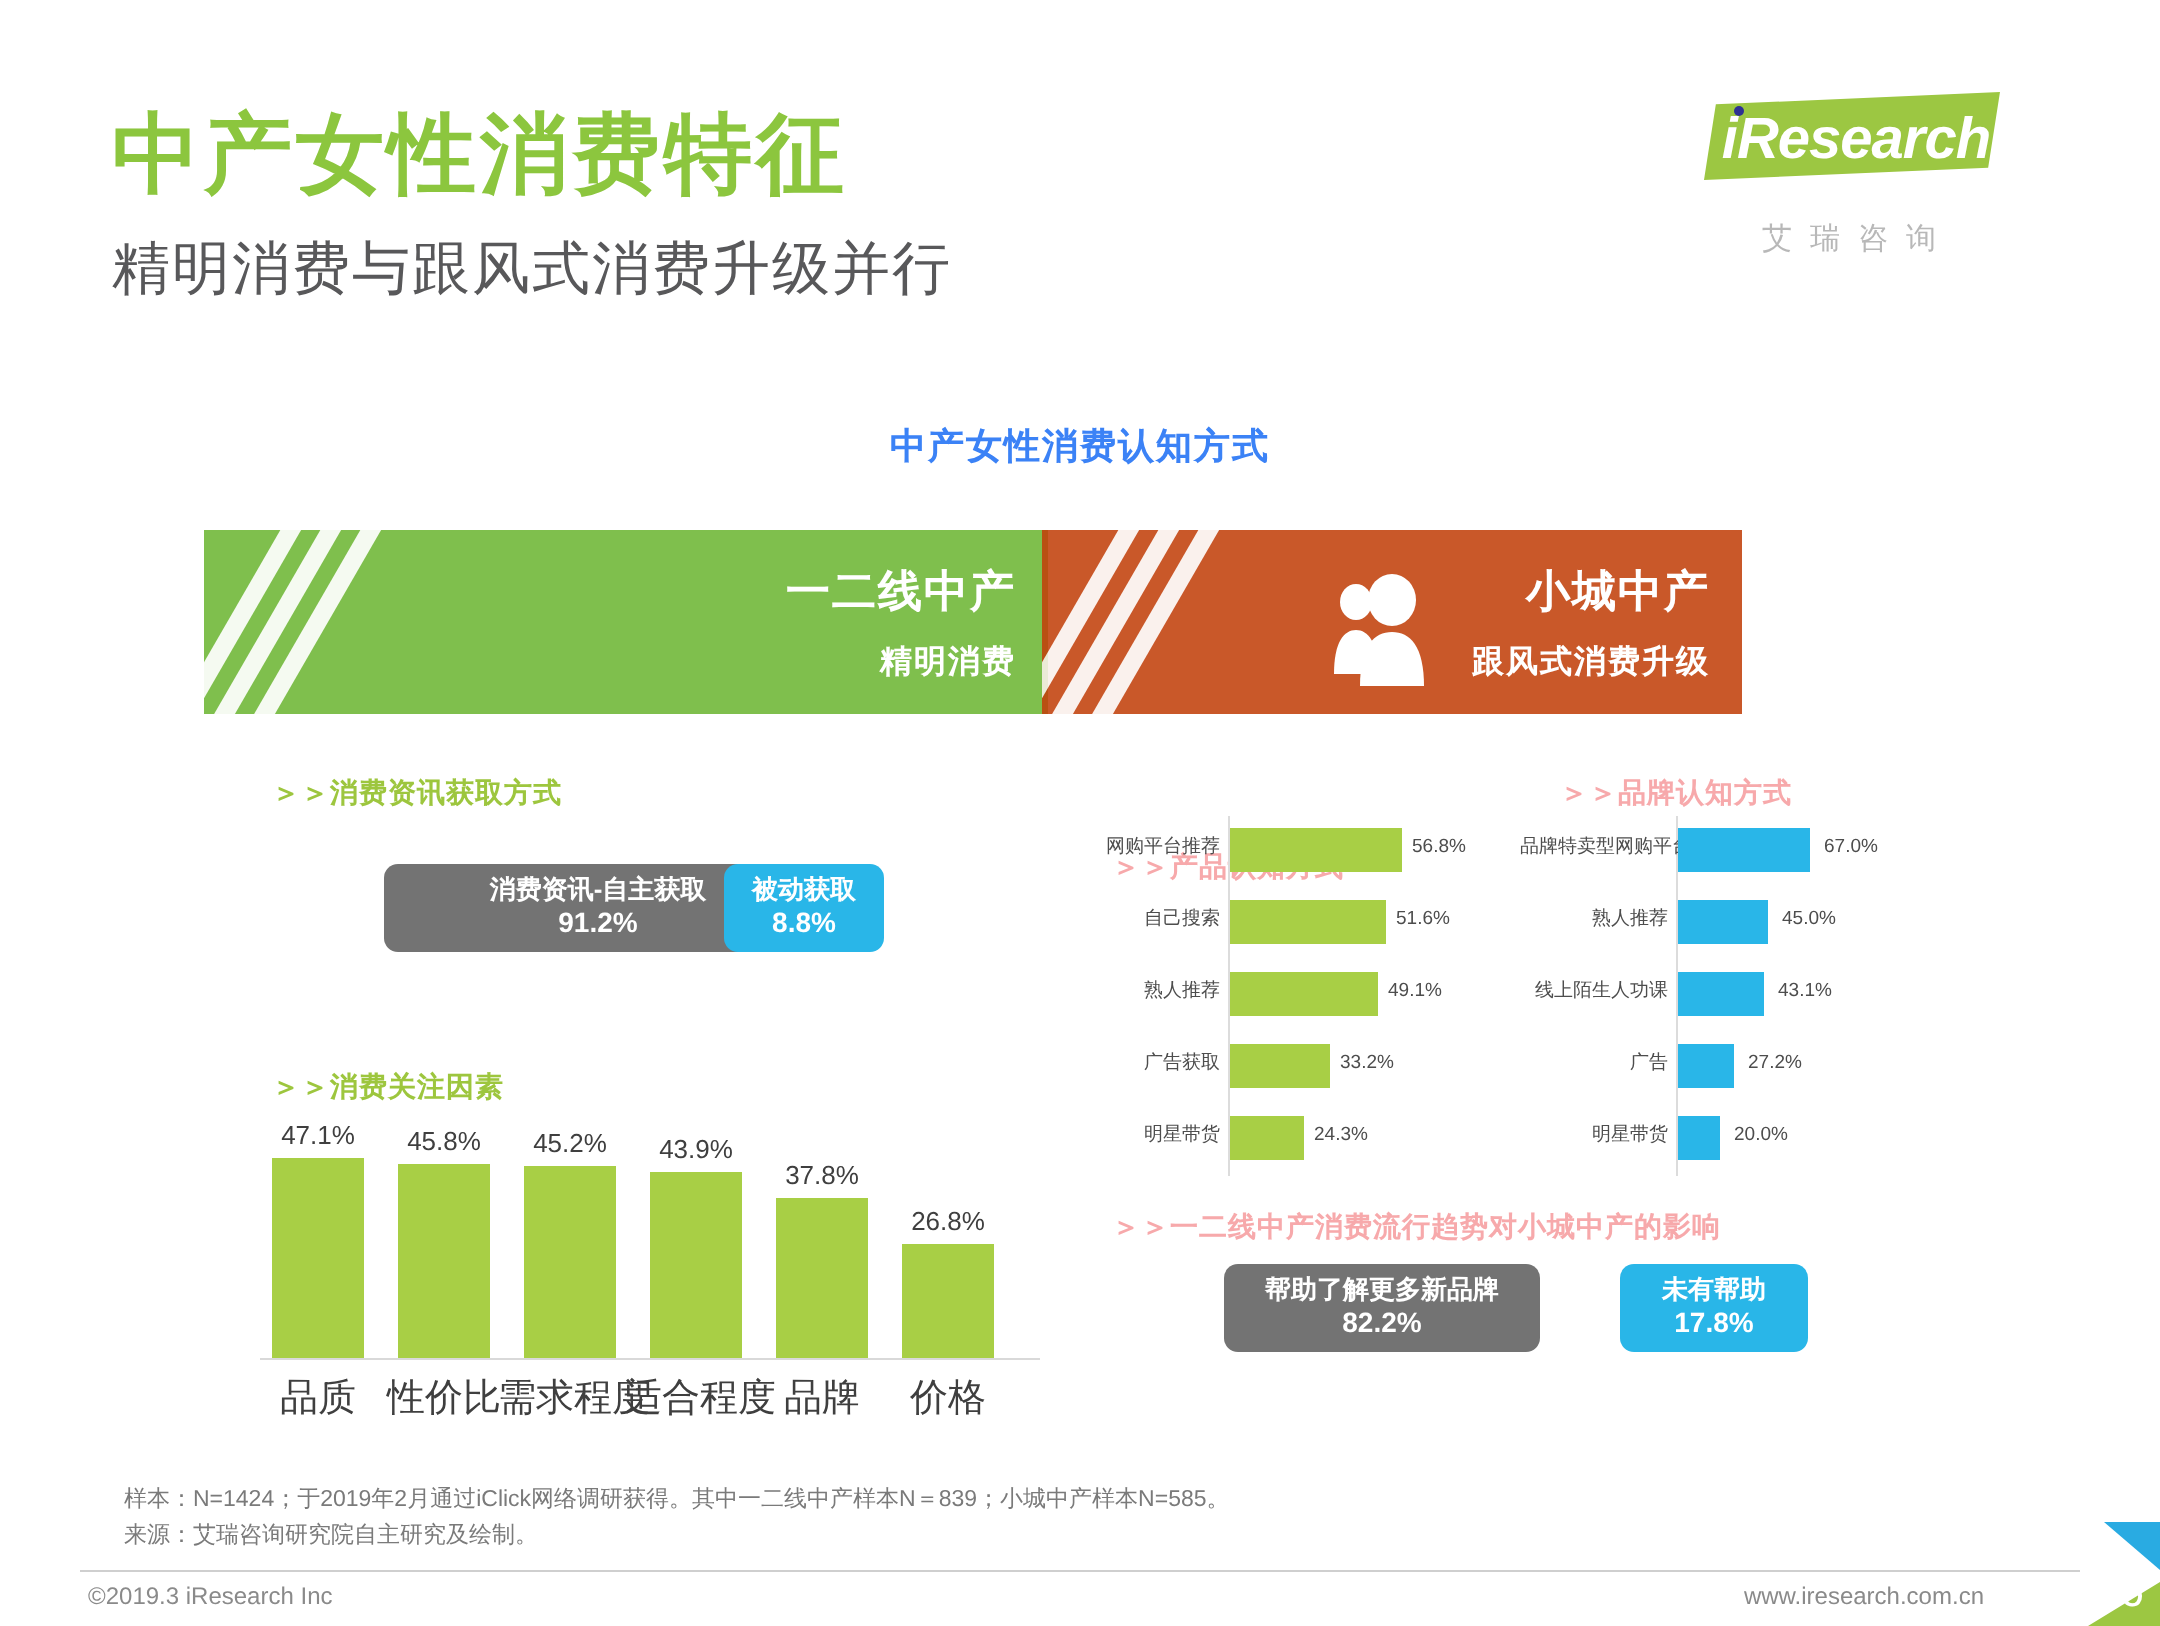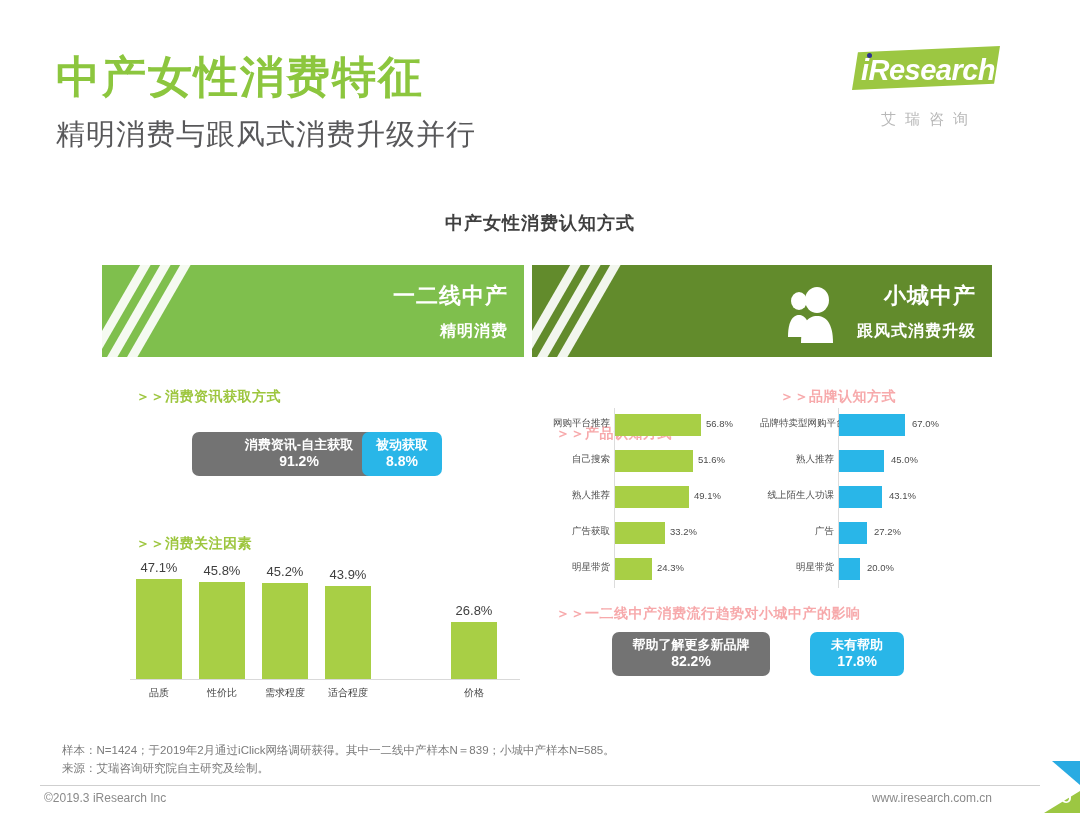--- a/index.html
+++ b/index.html
@@ -44,30 +44,30 @@
     border-radius: 50%; background: #2e3192;
   }
   #logo-cn {
     position: absolute; left: 6px; top: 52px; width: 142px;
     text-align: center; font-size: 15px; color: #b8b8b8; letter-spacing: 9px; margin-top: 12px;
   }
 
   
   #chart-title {
     position: absolute; left: 0; top: 211px; width: 1080px;
-    text-align: center; font-size: 18px; font-weight: bold; color: #404040;
+    text-align: center; font-size: 18px; font-weight: bold; color: #3b82f6;
     letter-spacing: 1px;
   }
 
   
   .panel-head {
     position: absolute; top: 265px; height: 92px; overflow: hidden;
   }
   #panel-head-left  { left: 102px; width: 422px; background: #7fbf4d; }
-  #panel-head-right { left: 532px; width: 460px; background: #4d7c0f; opacity: .88; }
+  #panel-head-right { left: 521px; width: 350px; background: #c2410c; opacity: .88; }
   .stripe { position: absolute; top: -20px; width: 9px; height: 140px;
             background: #ffffff; transform: rotate(30deg); opacity: .92; }
   .s1 { left: 10px; }  .s2 { left: 30px; }  .s3 { left: 50px; }
   .panel-head-t1 {
     position: absolute; right: 16px; top: 16px;
     color: #ffffff; font-size: 22px; font-weight: bold; letter-spacing: 1px;
   }
   .panel-head-t2 {
     position: absolute; right: 16px; top: 56px;
     color: #ffffff; font-size: 16px; font-weight: bold; letter-spacing: 1px;
@@ -96,21 +96,21 @@
   #vchart-axis { position: absolute; left: 0; bottom: 25px; width: 390px; height: 1px; background: #d9d9d9; }
   .vcol { position: absolute; bottom: 26px; width: 22px; }
   .vbar { width: 46px; background: #a8cf45; }
   .vval {
     position: absolute; bottom: 100%; width: 60px; left: -7px;
     text-align: center; font-size: 13px; color: #3f3f3f; margin-bottom: 4px;
     white-space: nowrap;
   }
   .vcat {
     position: absolute; top: 100%; width: 72px; left: -13px;
-    text-align: center; font-size: 10px; color: #3f3f3f; margin-top: 7px;
+    text-align: center; font-size: 19px; color: #3f3f3f; margin-top: 7px;
     white-space: nowrap;
   }
 
   
   .hchart { position: absolute; top: 408px; height: 180px; }
   #hchart-prod  { left: 536px; width: 212px; }
   #hchart-brand { left: 760px; width: 212px; }
   .haxis { position: absolute; left: 78px; top: 0; width: 1px; height: 180px; background: #dcdcdc; }
   .hrow { position: absolute; left: 0; width: 100%; height: 36px; }
   .hlabel {
@@ -203,20 +203,25 @@
   <div class="vcol" style="left:132px;">
     <div class="vval">45.2%</div>
     <div class="vbar" style="height:96px;"></div>
     <div class="vcat">需求程度</div>
   </div>
   <div class="vcol" style="left:195px;">
     <div class="vval">43.9%</div>
     <div class="vbar" style="height:93px;"></div>
     <div class="vcat">适合程度</div>
   </div>
+  <div class="vcol" style="left:258px;">
+    <div class="vval">37.8%</div>
+    <div class="vbar" style="height:80px;"></div>
+    <div class="vcat">品牌</div>
+  </div>
   <div class="vcol" style="left:321px;">
     <div class="vval">26.8%</div>
     <div class="vbar" style="height:57px;"></div>
     <div class="vcat">价格</div>
   </div>
 </div>
 
 <div class="sub-head sub-pink" style="left:556px; top:388px;margin-top:37px;">＞＞产品认知方式</div>
 
 <div class="hchart" id="hchart-prod">

